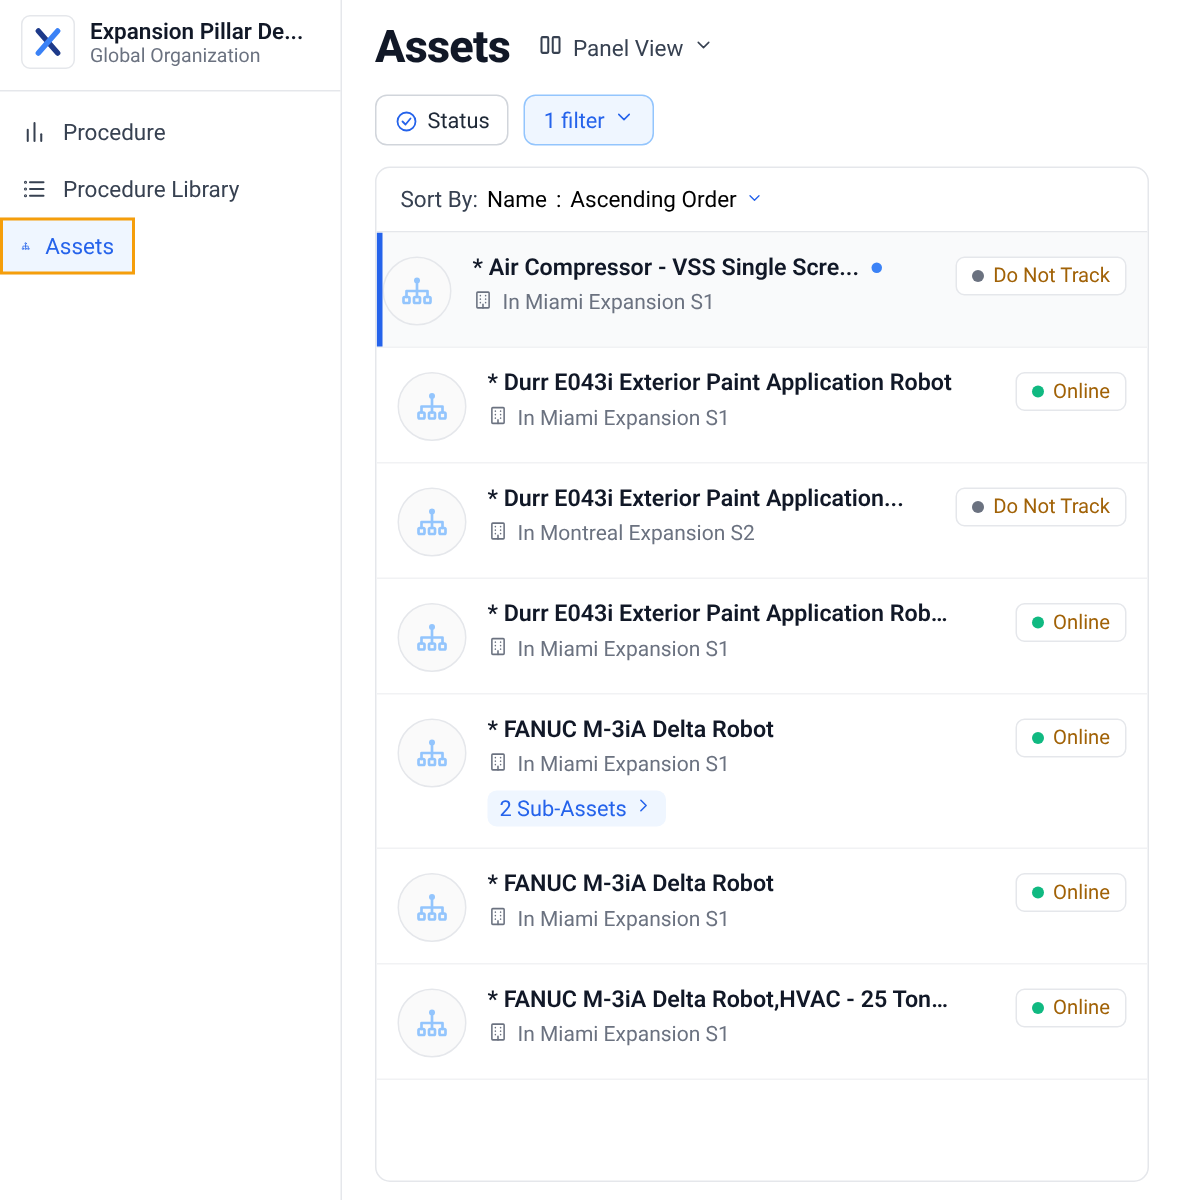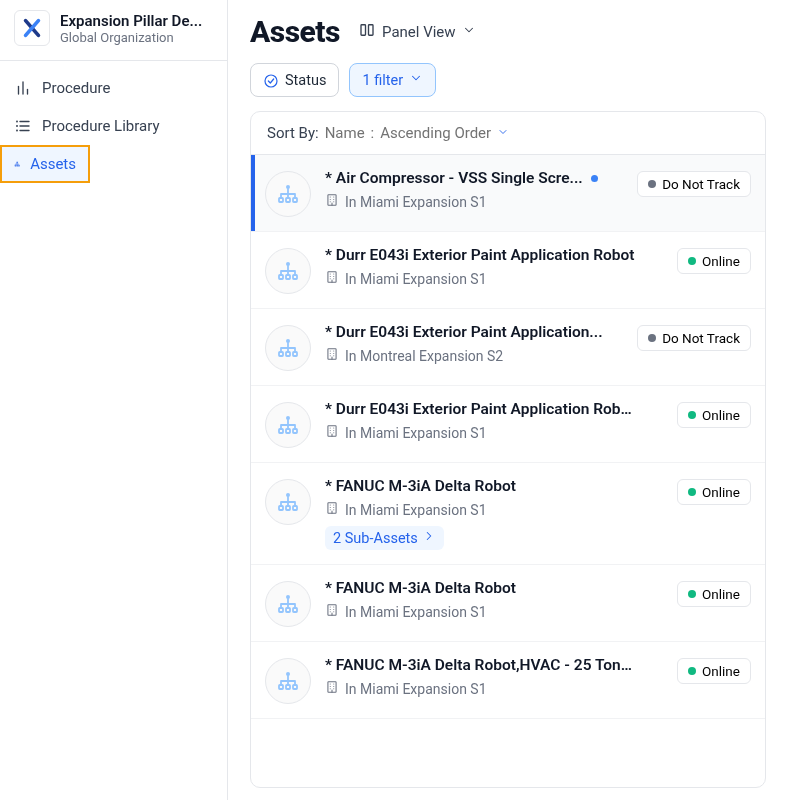--- a/index.html
+++ b/index.html
@@ -107,21 +107,21 @@
     display: flex; flex-direction: column;
     position: relative;
   }
   .sort-bar {
     padding: 12px 16px;
     font-size: 15px;
     color: #374151;
     border-bottom: 1px solid #e5e7eb;
     display: flex; gap: 6px; align-items: center;
   }
-  .sort-bar .link { color: #737373; }
+  .sort-bar .link { color: #000000; }
   .sort-bar .link:first-of-type { font-weight: 600; }
   .sort-caret { color: #2563eb; }
 
   .list-scroll {
     overflow-y: auto;
     flex: 1;
     position: relative;
   }
   
   .list-scroll::-webkit-scrollbar { width: 10px; }
@@ -138,21 +138,21 @@
   .asset-row.selected {
     background: #f9fafb;
   }
   .asset-row.selected::before {
     content: "";
     position: absolute;
     left: 0; top: 0; bottom: 0;
     width: 4px;
     background: #2563eb;
   }
-  .asset-row.selected { padding-left: 14px; }
+  .asset-row.selected { padding-left: 4px; }
 
   .asset-icon {
     width: 46px; height: 46px;
     border-radius: 50%;
     border: 1px solid #e5e7eb;
     background: #fafafa;
     display: flex; align-items: center; justify-content: center;
     color: #93c5fd;
     flex-shrink: 0;
     margin-top: 2px;
@@ -181,21 +181,21 @@
     font-size: 14.5px; padding: 3px 8px; border-radius: 6px;
     cursor: pointer;
   }
 
   .badge {
     display: inline-flex; align-items: center; gap: 6px;
     border: 1px solid #e5e7eb;
     border-radius: 6px;
     padding: 4px 10px;
     font-size: 13.5px;
-    color: #000000;
+    color: #a16207;
     background: #fff;
     white-space: nowrap;
     align-self: flex-start;
     margin-top: 2px;
   }
   .dot { width: 8px; height: 8px; border-radius: 50%; }
   .dot.grey { background: #6b7280; }
   .dot.green { background: #10b981; }
 
   

